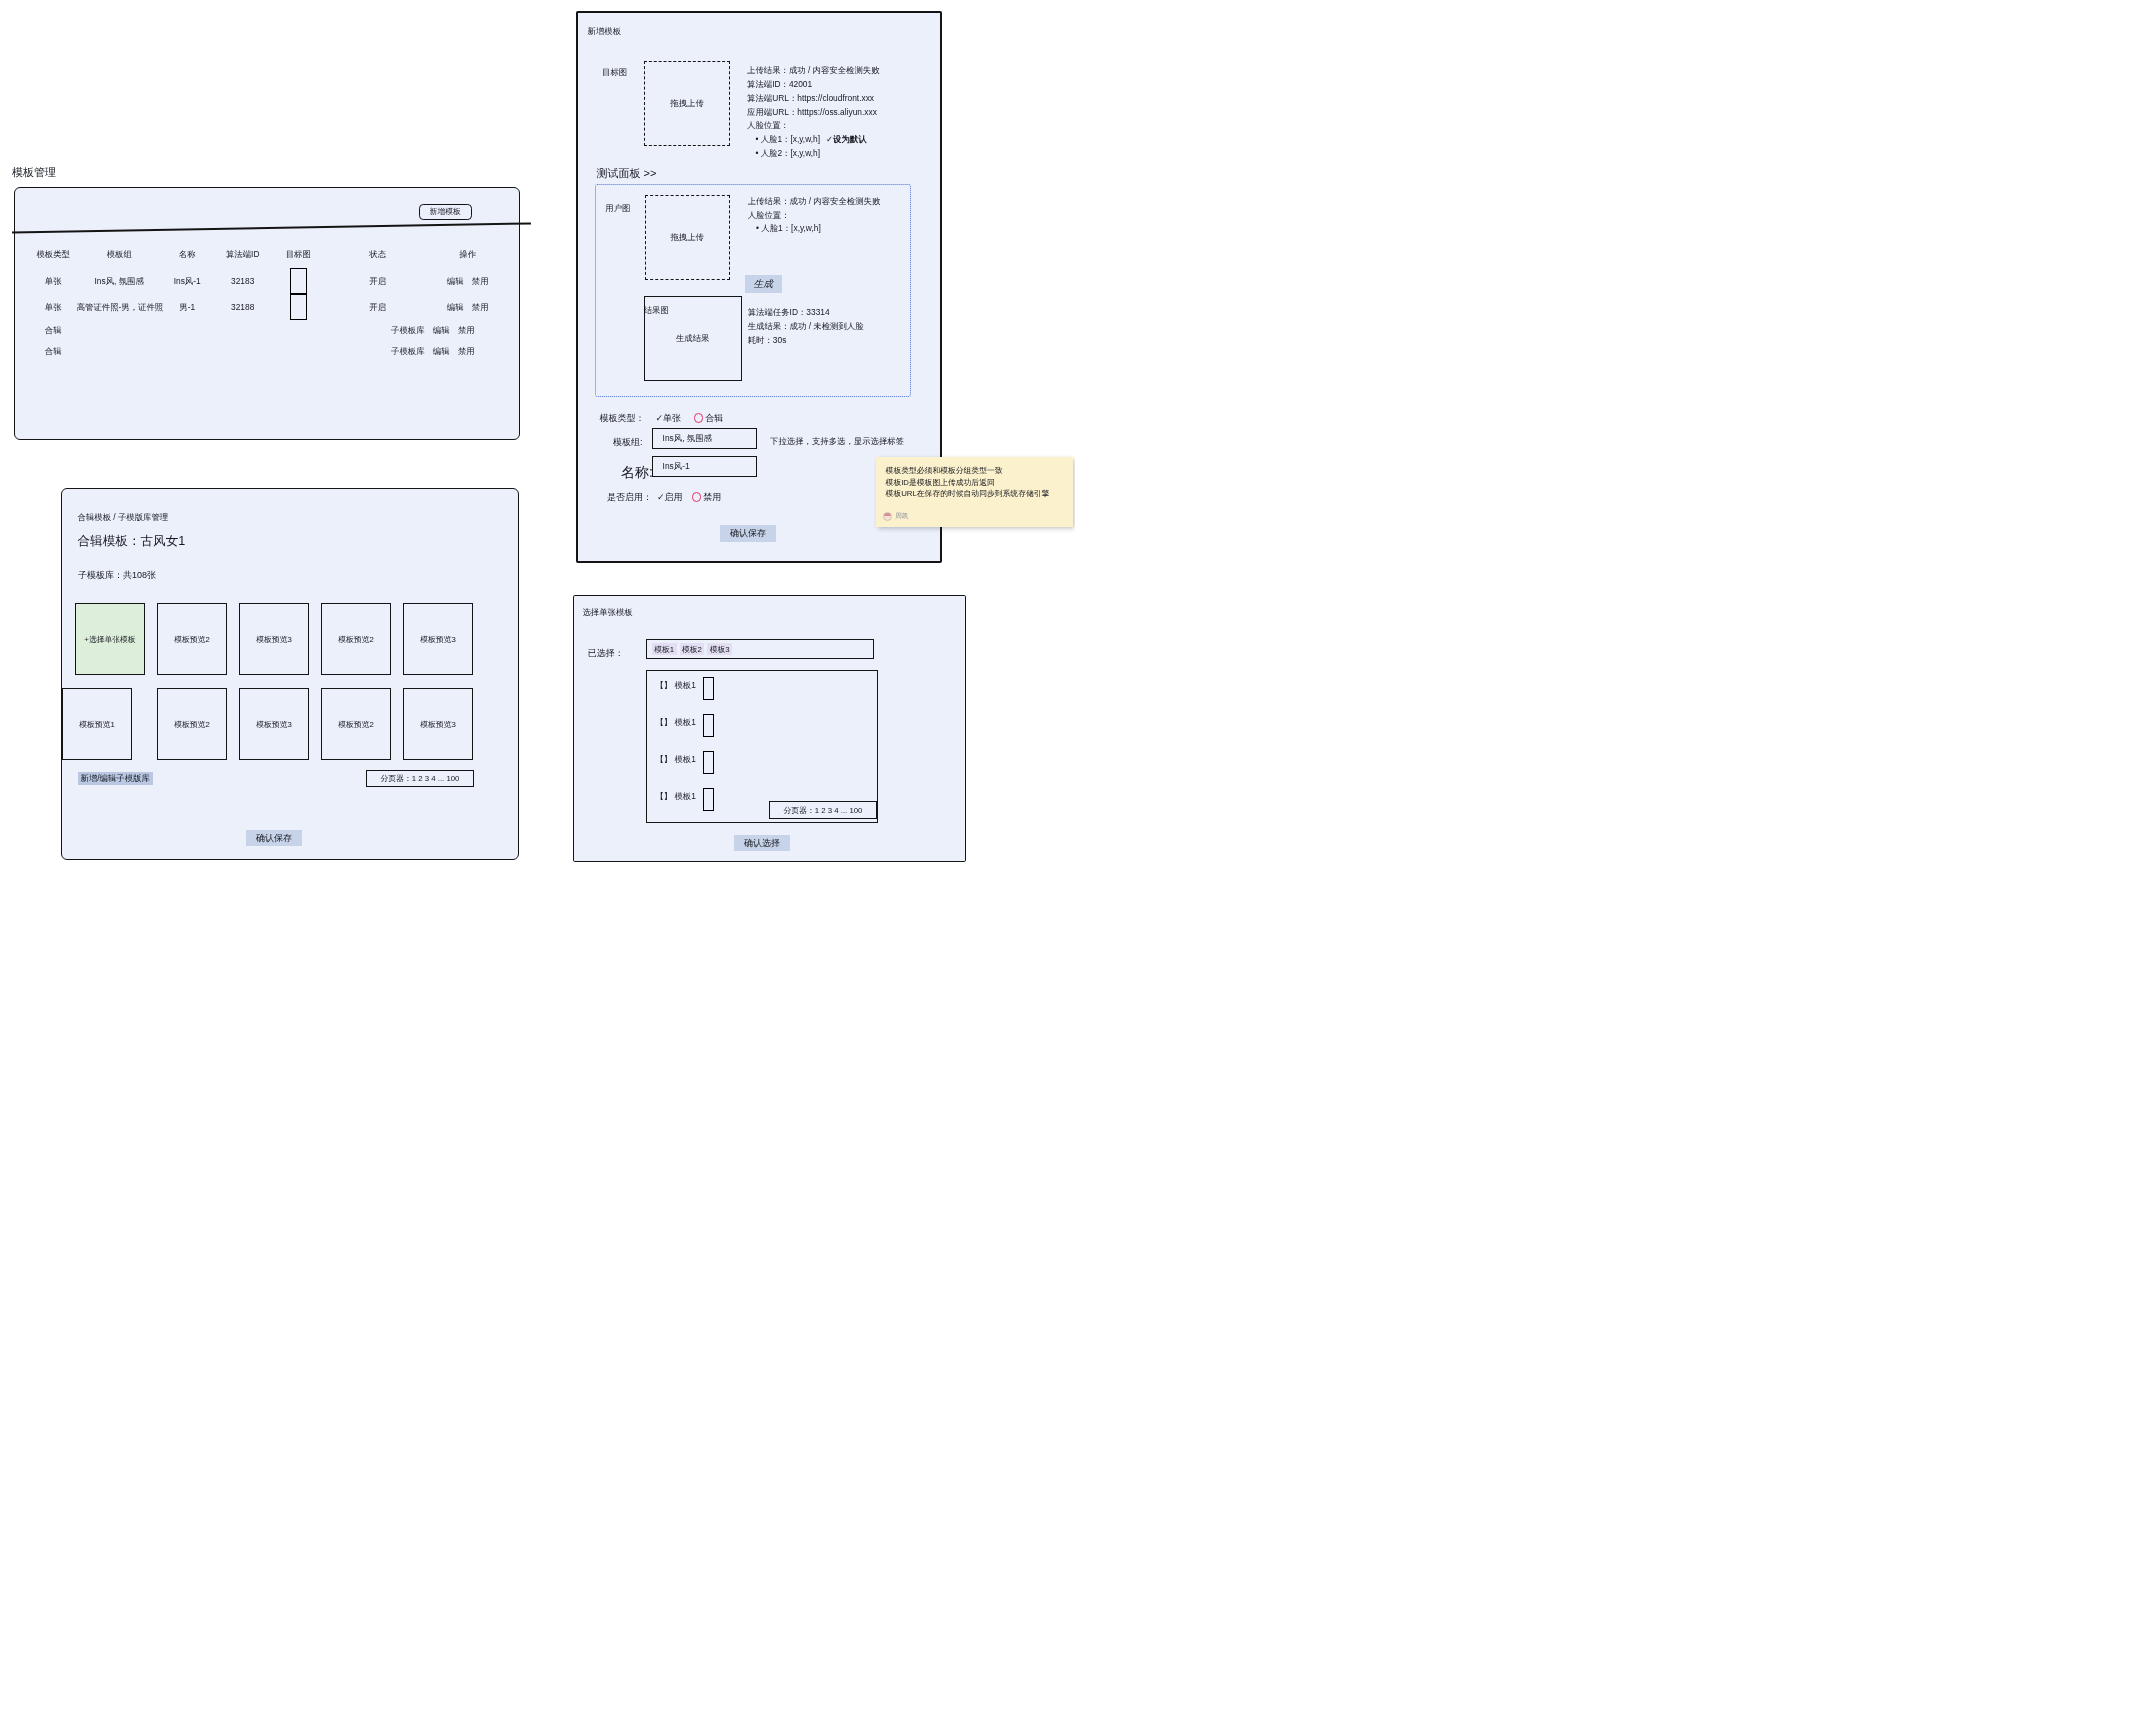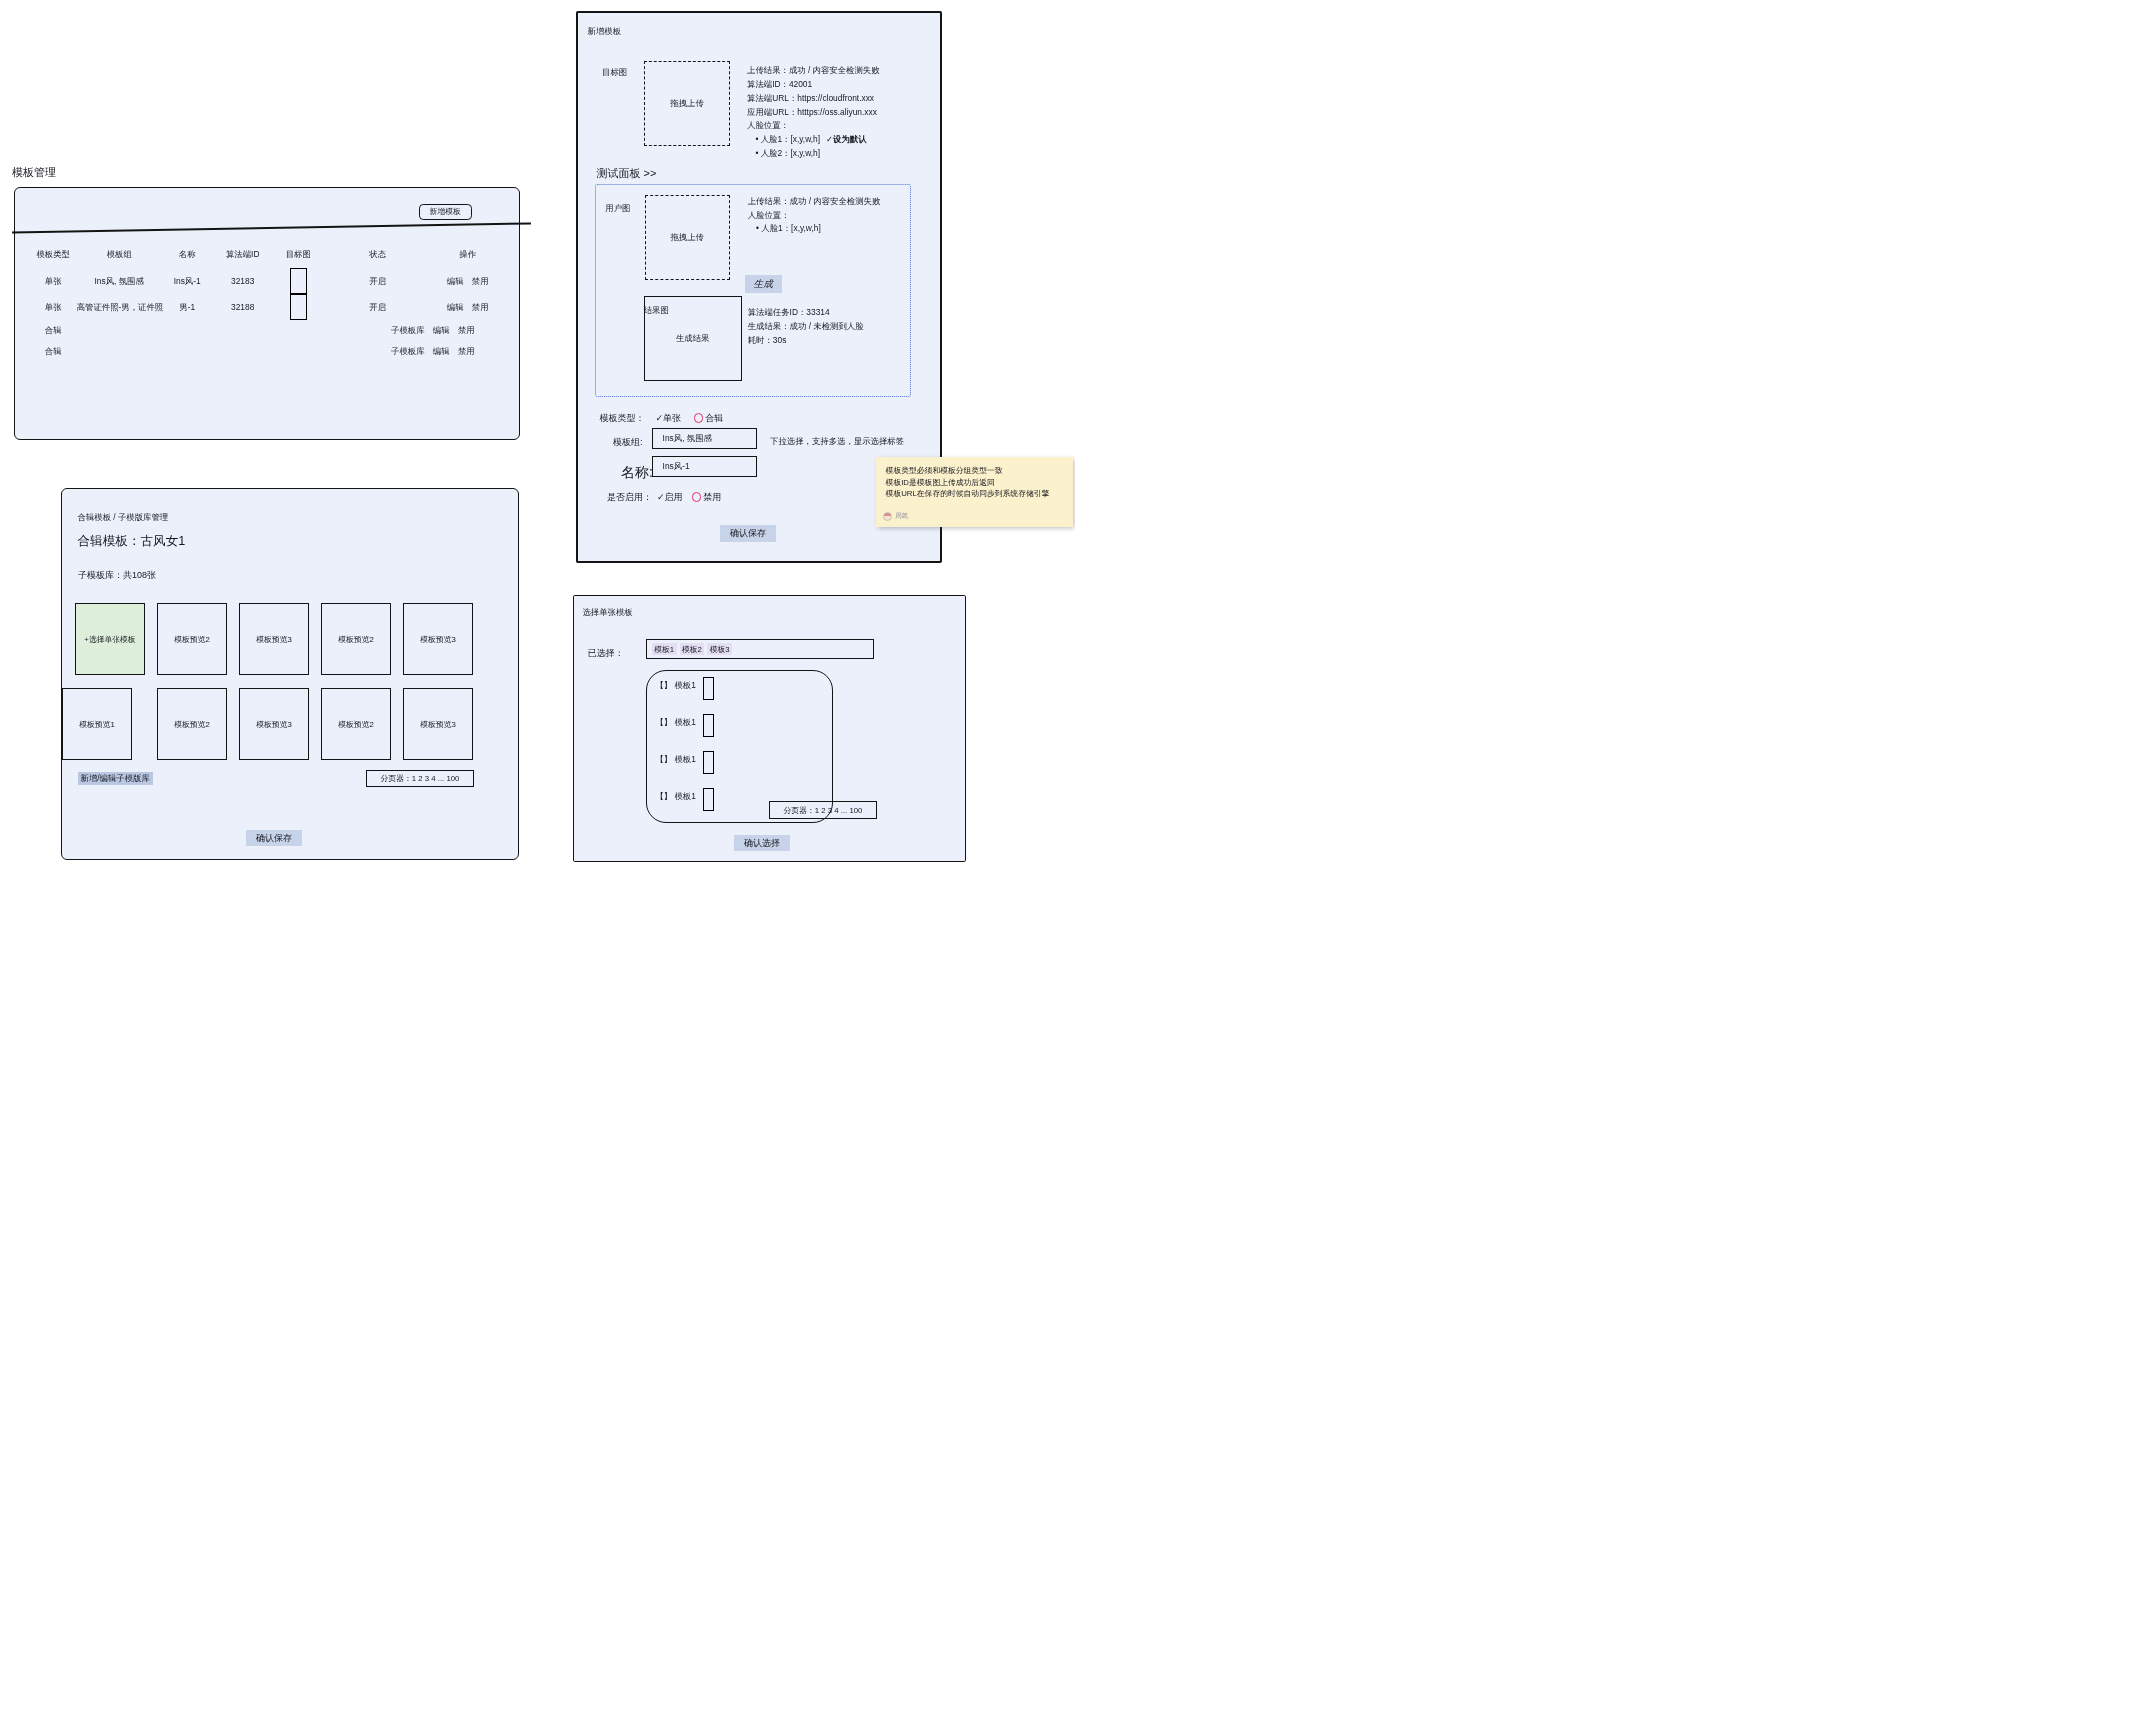--- a/index.html
+++ b/index.html
@@ -241,21 +241,21 @@
     <div class="abs label" style="left:8.4px;top:10.8px;font-size:8.4px;">选择单张模板</div>
 
     <div class="abs label" style="left:13.7px;top:51px;font-size:9px;">已选择：</div>
 
     <div class="solidbox abs" style="left:72px;top:43px;width:228px;height:20.3px;display:flex;align-items:center;padding-left:4.8px;">
       <span class="tag">模板1</span>
       <span class="tag">模板2</span>
       <span class="tag">模板3</span>
     </div>
 
-    <div class="solidbox abs" style="left:72px;top:74px;width:187px;height:153px;border-radius:20px;">
+    <div class="solidbox abs" style="left:72px;top:74px;width:232px;height:153px;">
 
       <div class="abs" style="left:8.4px;top:8.4px;display:flex;align-items:flex-start;">
         <span style="font-size:8.4px;line-height:12px;margin-right:7.2px;">【】 模板1</span>
         <span class="small-rect" style="margin-top:-2.4px;"></span>
       </div>
       <div class="abs" style="left:8.4px;top:45px;display:flex;align-items:flex-start;">
         <span style="font-size:8.4px;line-height:12px;margin-right:7.2px;">【】 模板1</span>
         <span class="small-rect" style="margin-top:-2.4px;"></span>
       </div>
       <div class="abs" style="left:8.4px;top:82px;display:flex;align-items:flex-start;">

